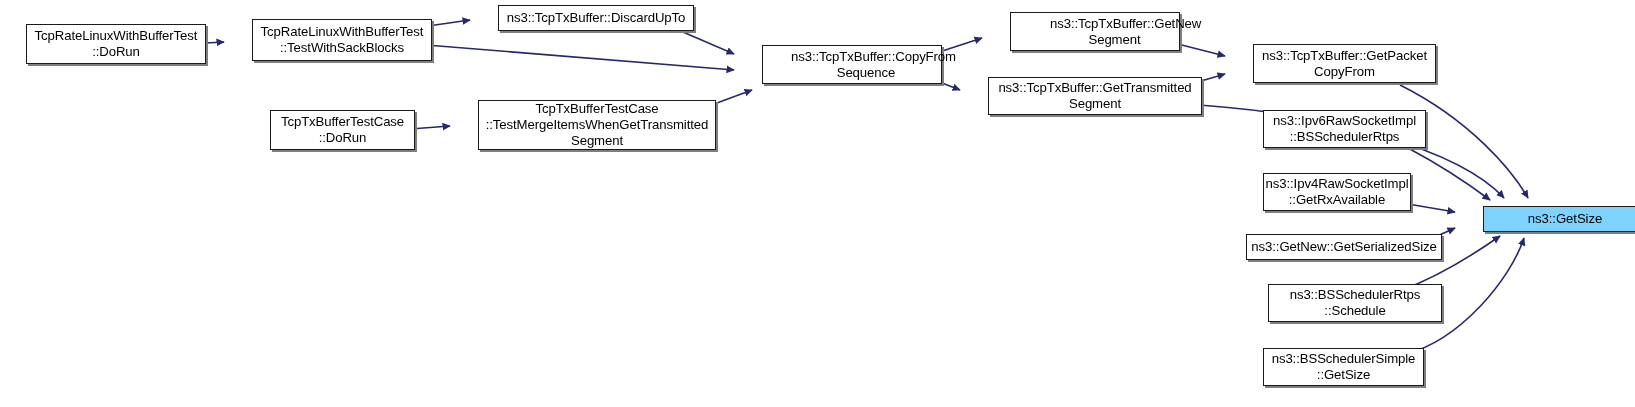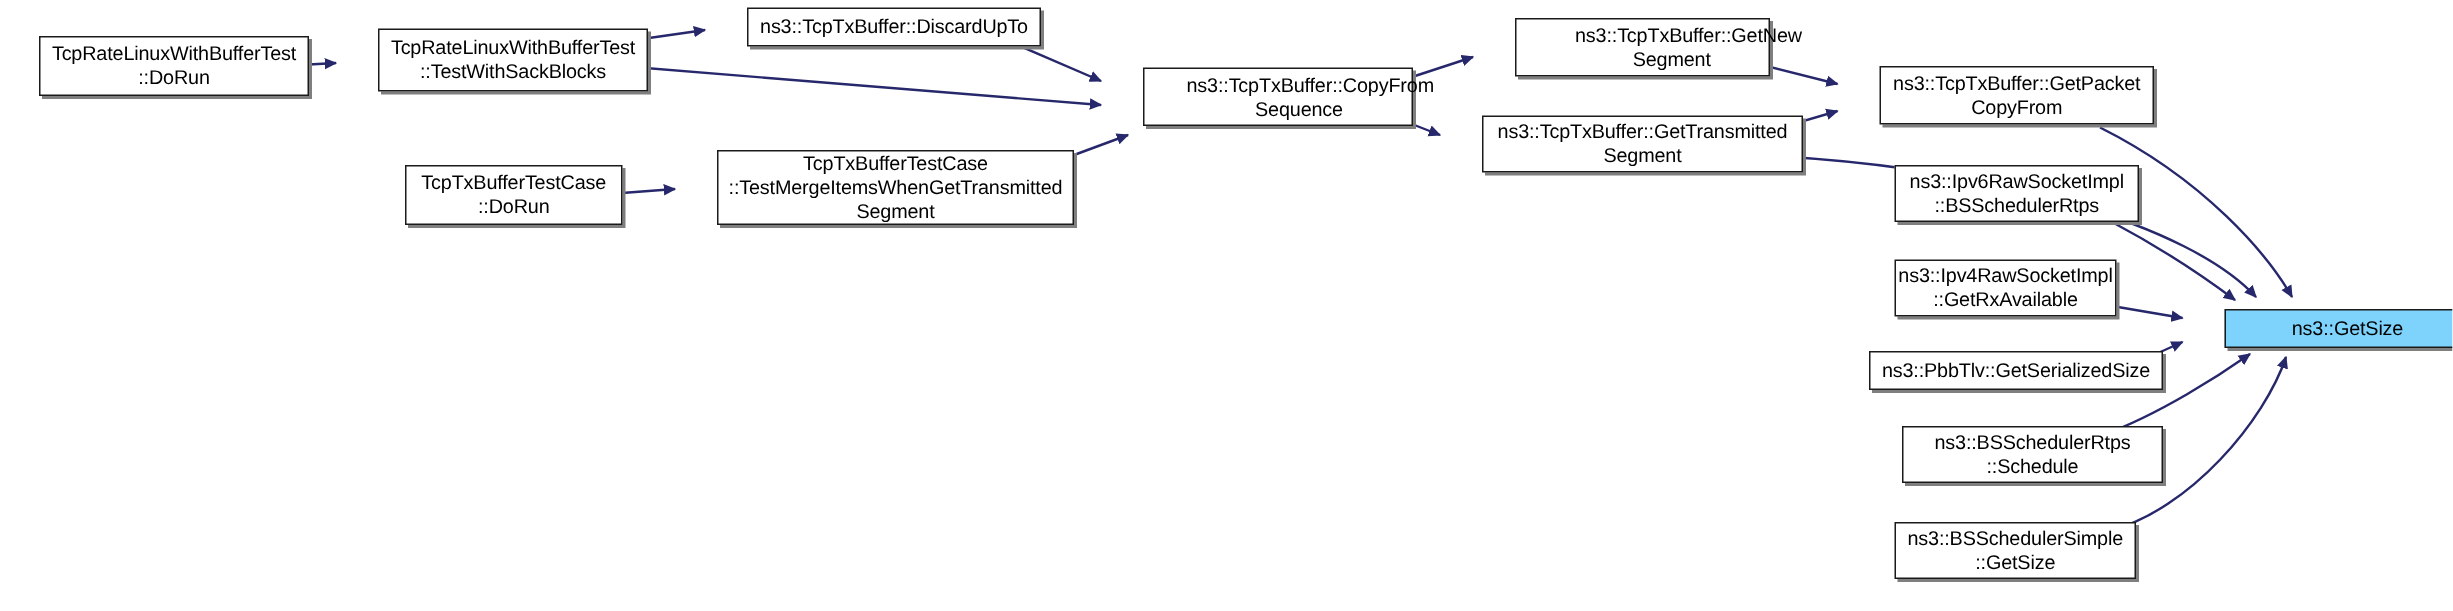--- a/index.html
+++ b/index.html
@@ -140,21 +140,21 @@
       </div>
       <div class="node" style="left: 1243px; top: 110px; width: 163px; height: 38px;">
         <span class="label">ns3::Ipv6RawSocketImpl
 ::BSSchedulerRtps</span>
       </div>
       <div class="node" style="left: 1243px; top: 173px; width: 148px; height: 38px;">
         <span class="label">ns3::Ipv4RawSocketImpl
 ::GetRxAvailable</span>
       </div>
       <div class="node" style="left: 1226px; top: 234px; width: 196px; height: 26px;">
-        <span class="label">ns3::PbbTlv::GetSerializedSize</span>
+        <span class="label">ns3::GetNew::GetSerializedSize</span>
       </div>
       <div class="node" style="left: 1248px; top: 284px; width: 174px; height: 38px;">
         <span class="label">ns3::BSSchedulerRtps
 ::Schedule</span>
       </div>
       <div class="node" style="left: 1243px; top: 348px; width: 161px; height: 38px;">
         <span class="label">ns3::BSSchedulerSimple
 ::GetSize</span>
       </div>
       <div class="node highlight" style="left: 1463px; top: 206px; width: 164px; height: 26px; background: #7dd3fc;">

